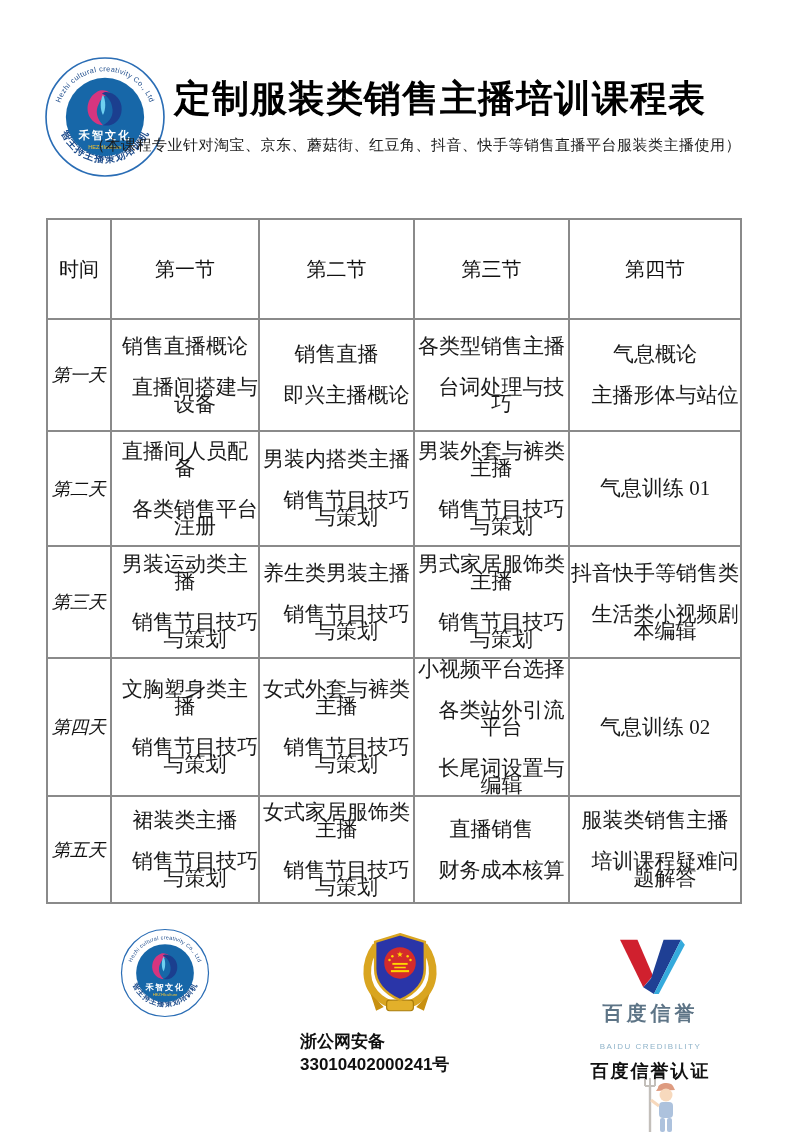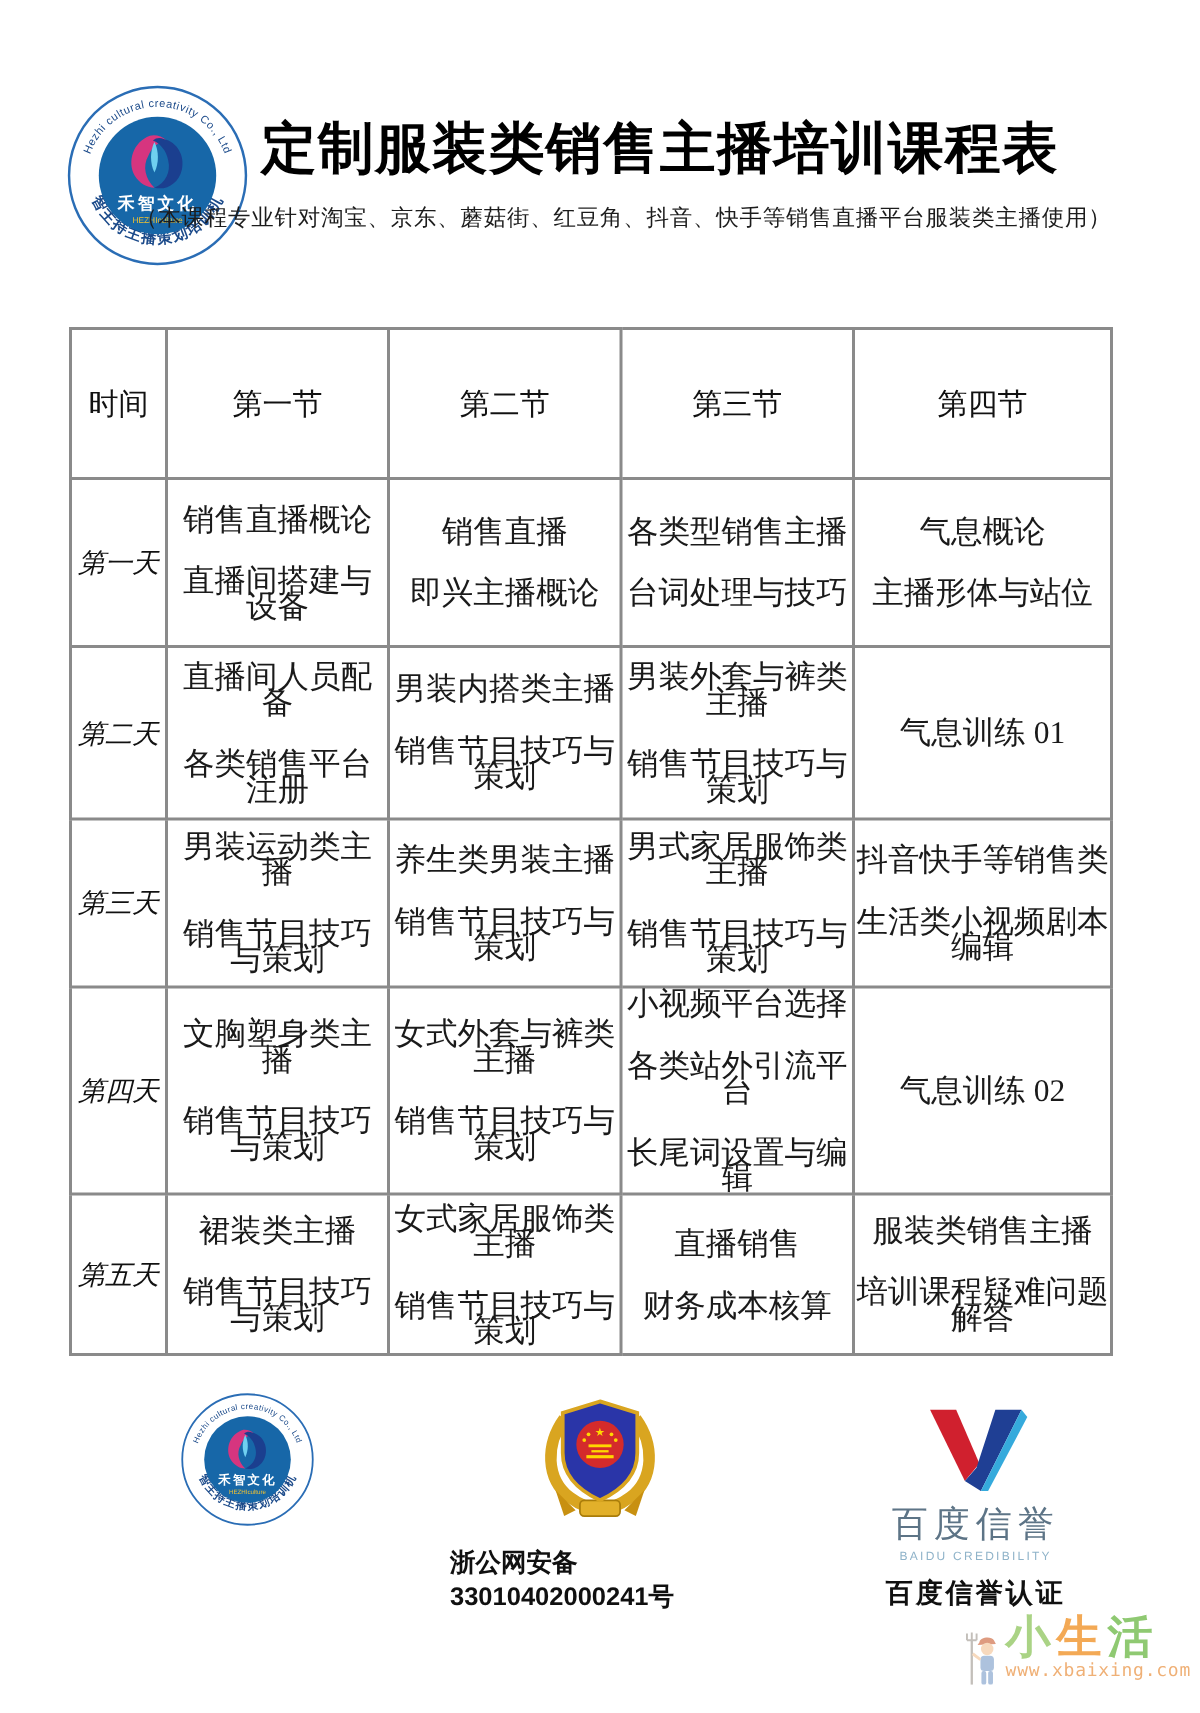--- a/index.html
+++ b/index.html
@@ -14,33 +14,33 @@
                  font-size:15px;color:#1c1c1c;letter-spacing:0.5px;}
   
   table.course{position:absolute;left:46px;top:218px;width:694px;border-collapse:collapse;
                table-layout:fixed;}
   table.course td,table.course th{border:2px solid #8a8a8a;text-align:center;vertical-align:middle;
                font-weight:normal;padding:0;}
   th.colhead{font-size:20px;color:#111;}
   td.daycell{font-size:18px;color:#111;font-style:italic;}
   td.coursecell{font-size:21px;color:#1a1a1a;}
   .ln{line-height:17px;}
-  .ln + .ln{margin-top:24px;}
+  .ln + .ln{margin-top:24px;padding-left:20px;}
   tr.hr{height:100px;} tr.r0{height:112px;} tr.r1{height:115px;}
   tr.r2{height:112px;} tr.r3{height:138px;} tr.r4{height:107px;}
   
   .sans{font-family:"Liberation Sans","DejaVu Sans",sans-serif;}
   .f-col{position:absolute;display:flex;flex-direction:column;align-items:center;}
   .f-left{left:40px;top:928px;width:250px;}
   .f-center{left:300px;top:926px;width:200px;}
   .f-right{left:563px;top:936px;width:175px;}
   .copyright-text{margin-top:12px;font-size:15px;color:#3a3a3a;letter-spacing:0.3px;}
   .police-text{margin-top:12px;font-size:17px;font-weight:bold;color:#101010;}
-  .baidu-cn{margin-top:4px;font-size:24px;color:#5d7486;letter-spacing:4px;font-weight:normal;}
-  .baidu-en{margin-top:1px;font-size:8px;color:#8fb3c9;letter-spacing:1.5px;text-align:right;}
+  .baidu-cn{margin-top:4px;font-size:20px;color:#5d7486;letter-spacing:4px;font-weight:bold;}
+  .baidu-en{margin-top:15px;font-size:8px;color:#8fb3c9;letter-spacing:1.5px;text-align:right;}
   .baidu-cert{margin-top:8px;font-size:18px;font-weight:bold;color:#101010;letter-spacing:2px;}
   
   .watermark{position:absolute;right:6px;top:1076px;width:150px;display:flex;align-items:flex-start;opacity:0.85;}
   .wm-text{display:flex;flex-direction:column;margin-left:2px;}
   .wm-chars{font-family:"Liberation Sans","DejaVu Sans",sans-serif;font-weight:bold;font-size:30px;line-height:32px;letter-spacing:4px;}
   .wm-url{font-family:"DejaVu Sans Mono","Liberation Mono",monospace;font-size:12px;color:#eda35f;margin-top:-2px;letter-spacing:0.5px;}
   .wm-c0{color:#9ccc70;} .wm-c1{color:#f29b38;} .wm-c2{color:#7cc05a;}
 </style>
 </head>
 <body>
@@ -250,19 +250,15 @@
     <svg width="38" height="62" viewBox="0 0 38 62">
       <line x1="6" y1="10" x2="6" y2="56" stroke="#b9b4ae" stroke-width="2.4"></line>
       <path d="M 1,10 L 1,3 M 6,10 L 6,2 M 11,10 L 11,3 M 1,10 L 11,10" fill="none" stroke="#b9b4ae" stroke-width="2"></path>
       <path d="M 14,12 C 14,7 26,5 29,10 L 31,14 L 12,15 Z" fill="#d98a6a"></path>
       <circle cx="22" cy="19" r="6.5" fill="#f6d3b2"></circle>
       <rect x="15" y="26" width="14" height="16" rx="4" fill="#9fb8d8"></rect>
       <rect x="16" y="42" width="5" height="14" rx="2" fill="#9fb8d8"></rect>
       <rect x="23" y="42" width="5" height="14" rx="2" fill="#9fb8d8"></rect>
       <line x1="15" y1="30" x2="7" y2="24" stroke="#f6d3b2" stroke-width="3"></line>
     </svg>
-    <div class="wm-text">
-      <div class="wm-chars"><span class="wm-c0">小</span><span class="wm-c1">生</span><span class="wm-c2">活</span></div>
-      <div class="wm-url">www.xbaixing.com</div>
-    </div>
   </div>
 
 </div>
 
 </body></html>

